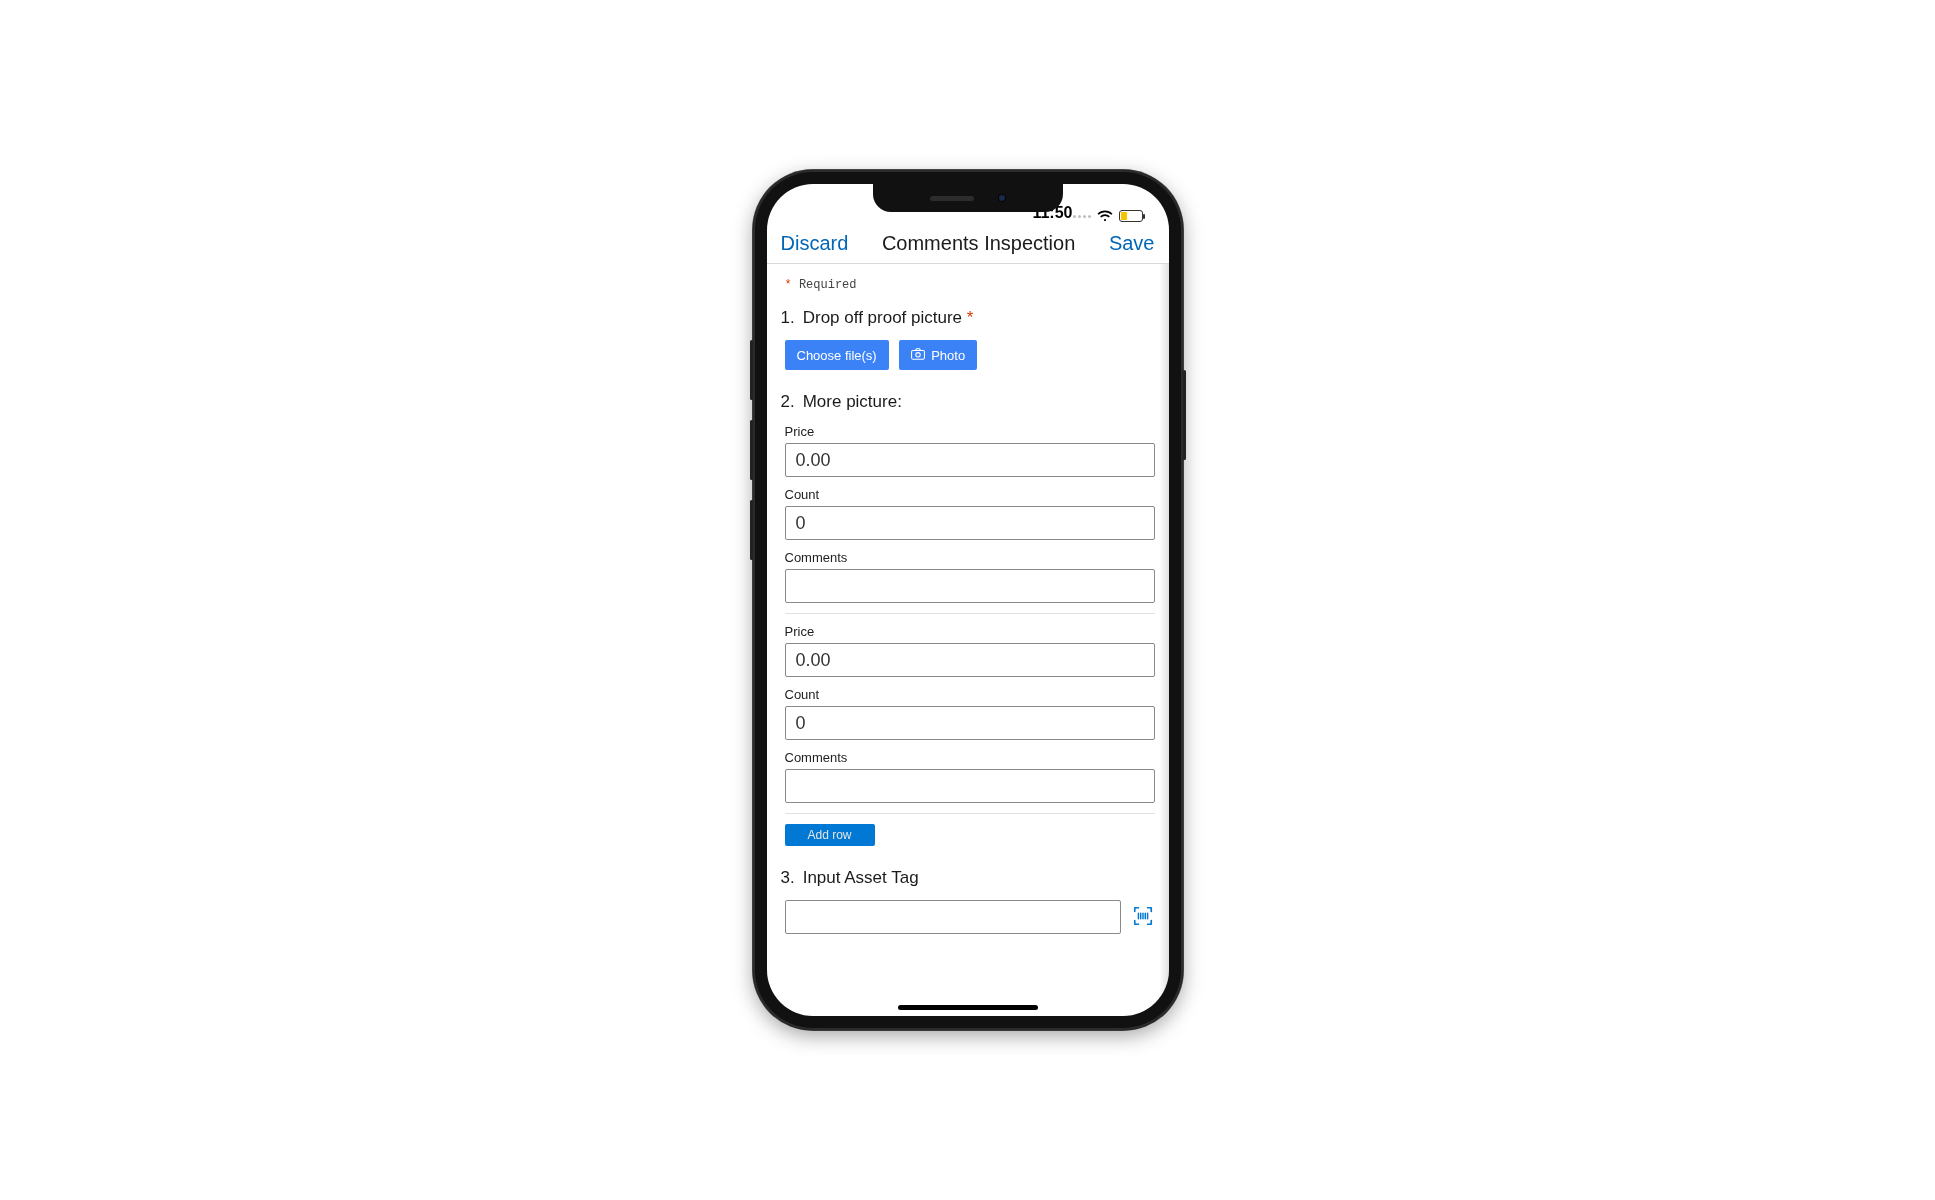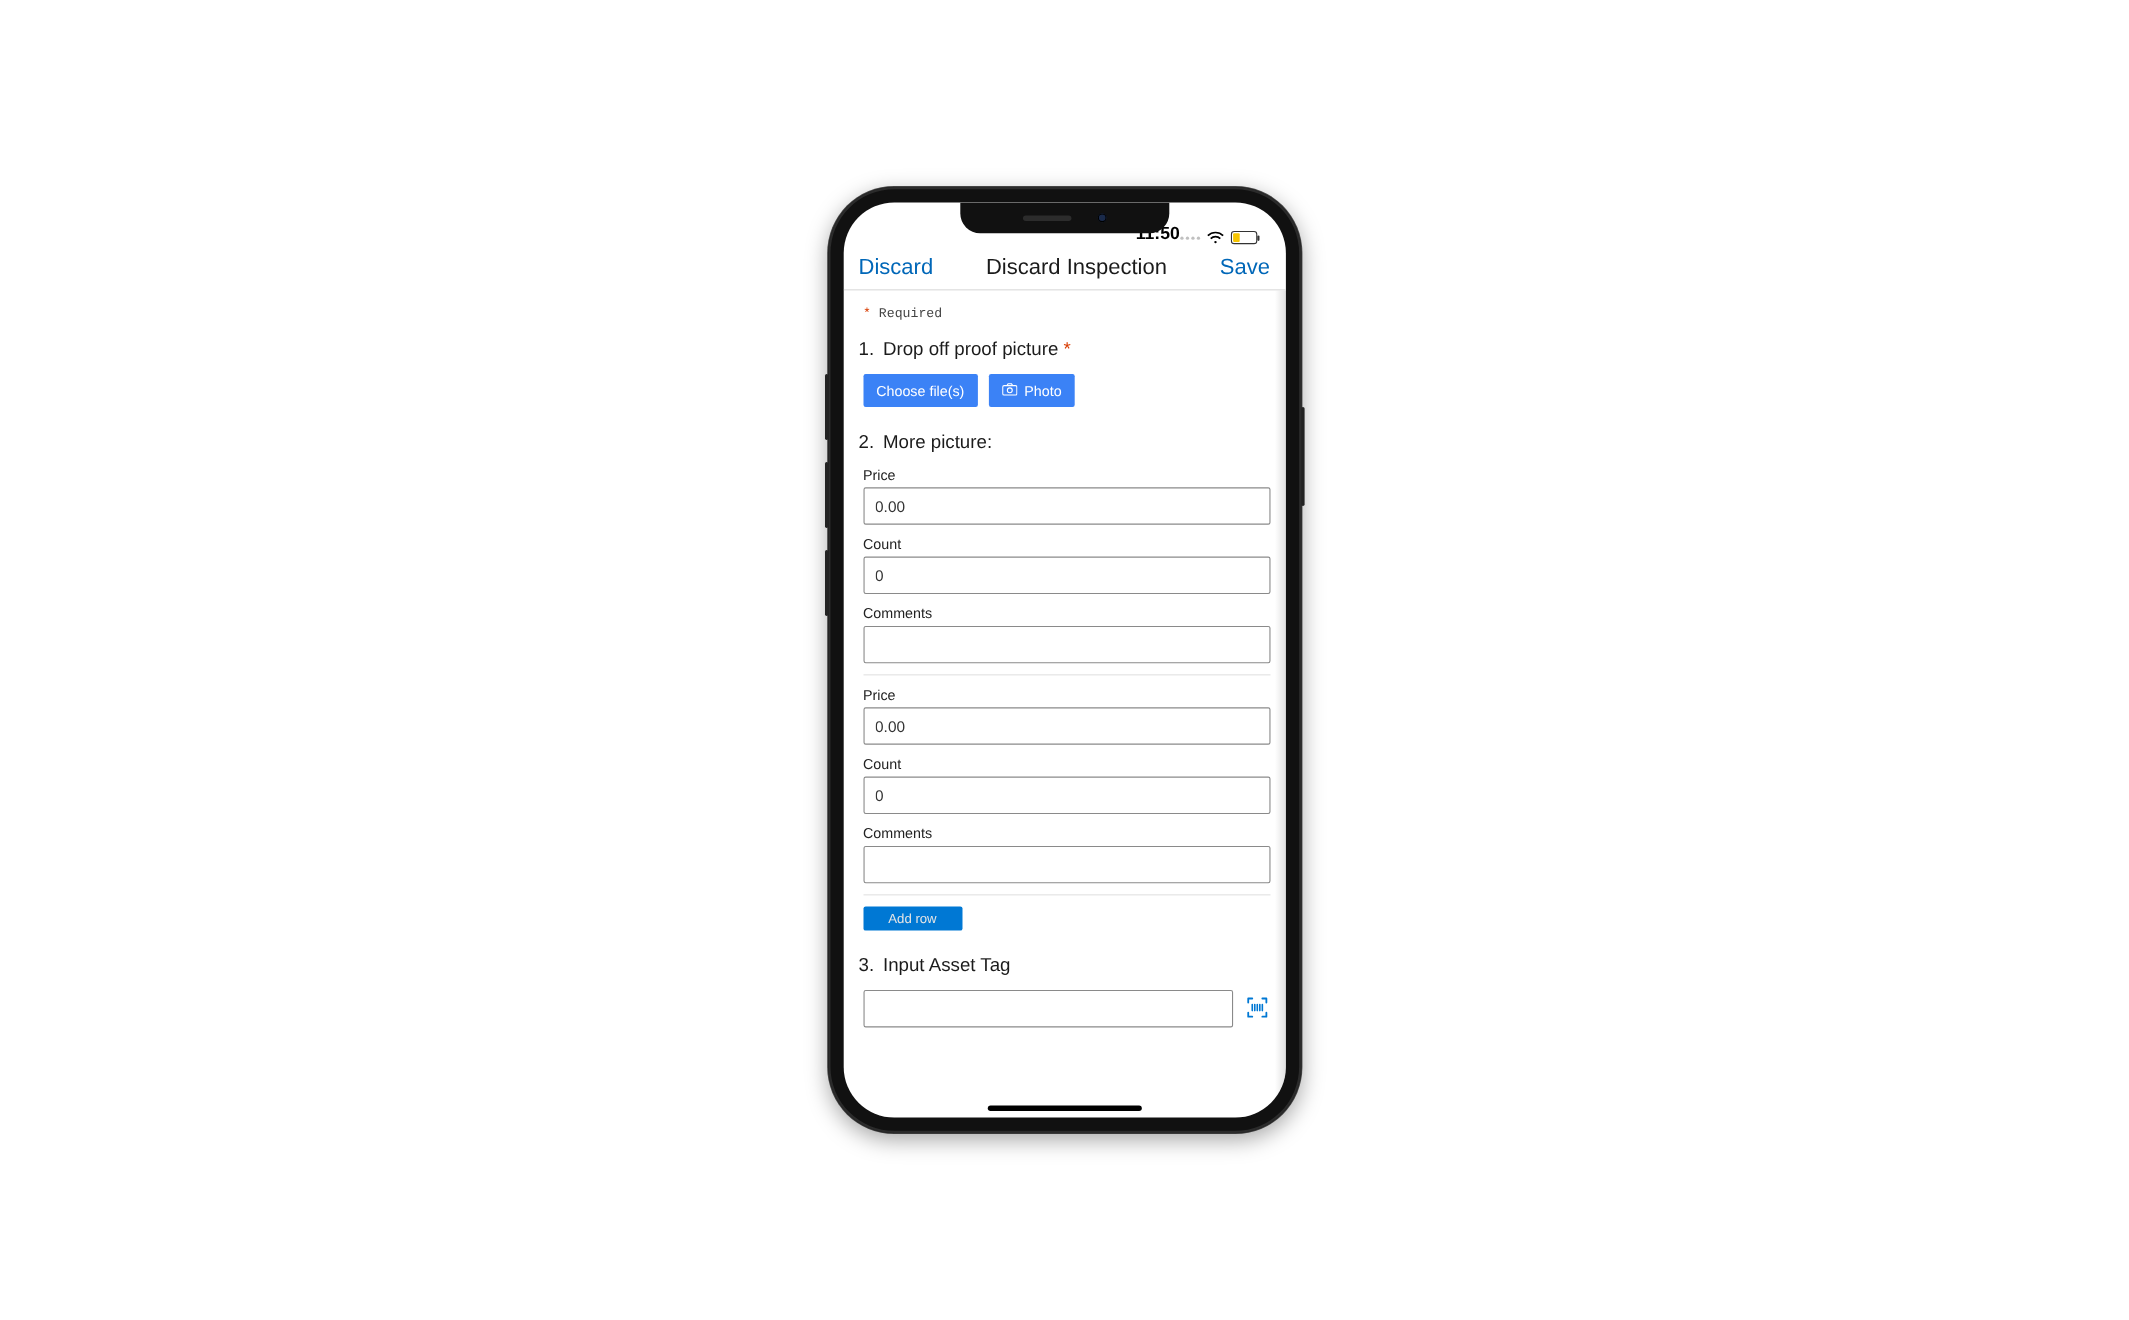--- a/index.html
+++ b/index.html
@@ -133,21 +133,21 @@
       border-radius:2px; cursor:pointer;
     }
     .btn + .btn { margin-left:6px; }
 
     .field-group { margin-top: 2px; }
     .field { margin-bottom: 10px; }
     .field label { display:block; font-size: 13px; color:#222; margin-bottom:4px; }
     .field input[type="text"] {
       width:100%; height:34px;
       border:1px solid #8a8a8a; border-radius:2px;
-      padding: 0 10px; font-size:14px; color:#333;
+      padding: 0 10px; font-size:18px; color:#333;
       background:#fff;
     }
     .field input::placeholder { color:#777; }
 
     .row-sep { border:0; border-top:1px solid #e1e1e1; margin: 6px 0 10px; }
     .add-row {
       display:inline-block;
       background:#0078d4; color:#e5e5e5; border:none;
       min-width: 90px; height: 22px;
       font-size: 12px; border-radius:2px; cursor:pointer;
@@ -189,21 +189,21 @@
             </svg>
           </div>
           <div class="battery">
               <div class="fill"></div>
             </div>
         </div>
       </div>
 
       <div class="navbar">
         <div class="nav-btn">Discard</div>
-        <div class="nav-title">Discard Inspection</div>
+        <div class="nav-title">Comments Inspection</div>
         <div class="nav-btn">Save</div>
       </div>
 
       <div class="content">
         <div class="required-note">
           <span class="ast">*</span> <span>Required</span>
         </div>
 
         <div class="question">
           <div class="q-head">

